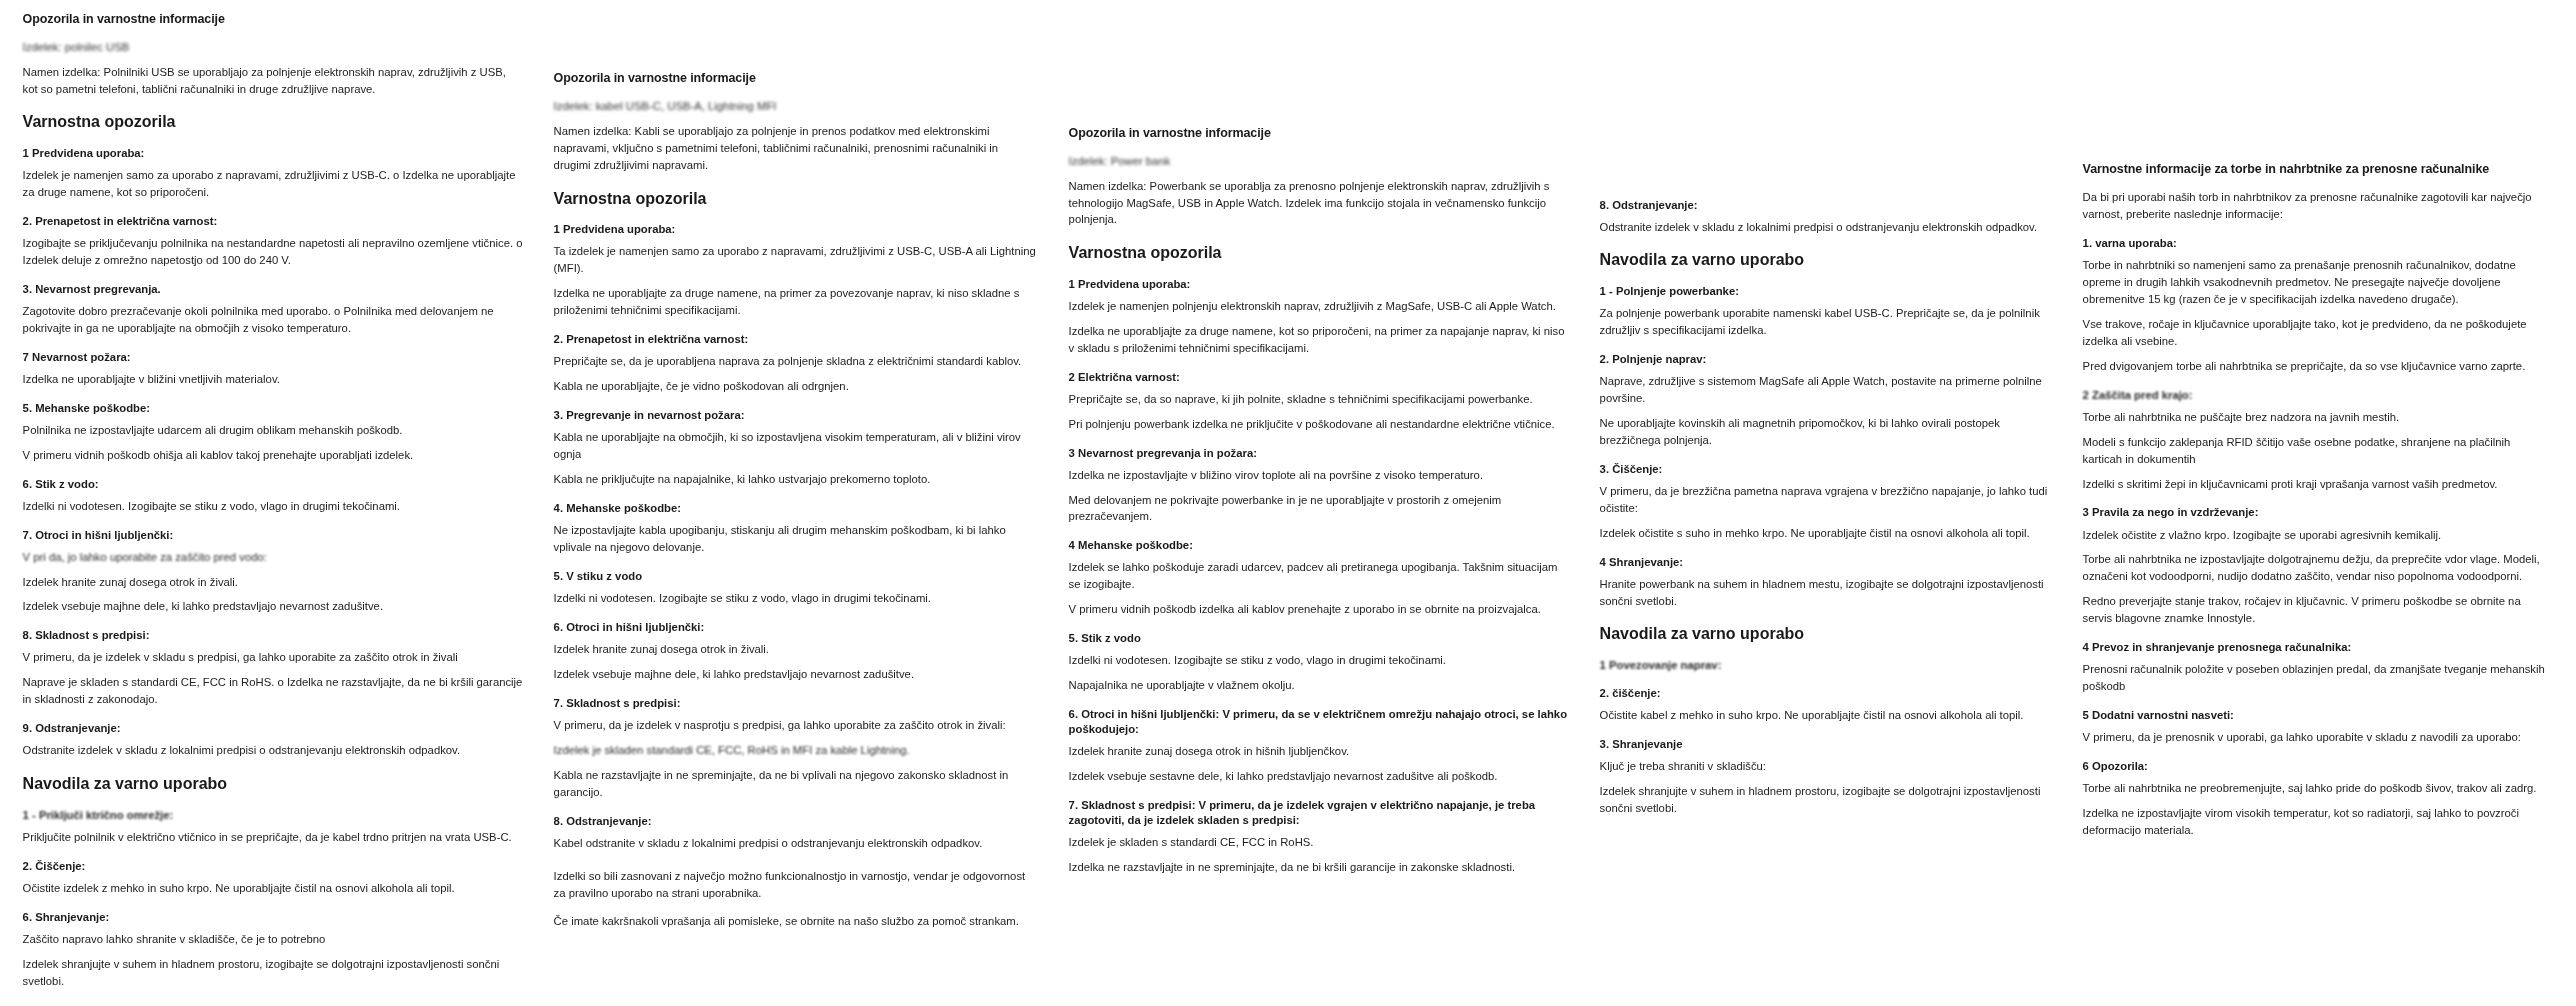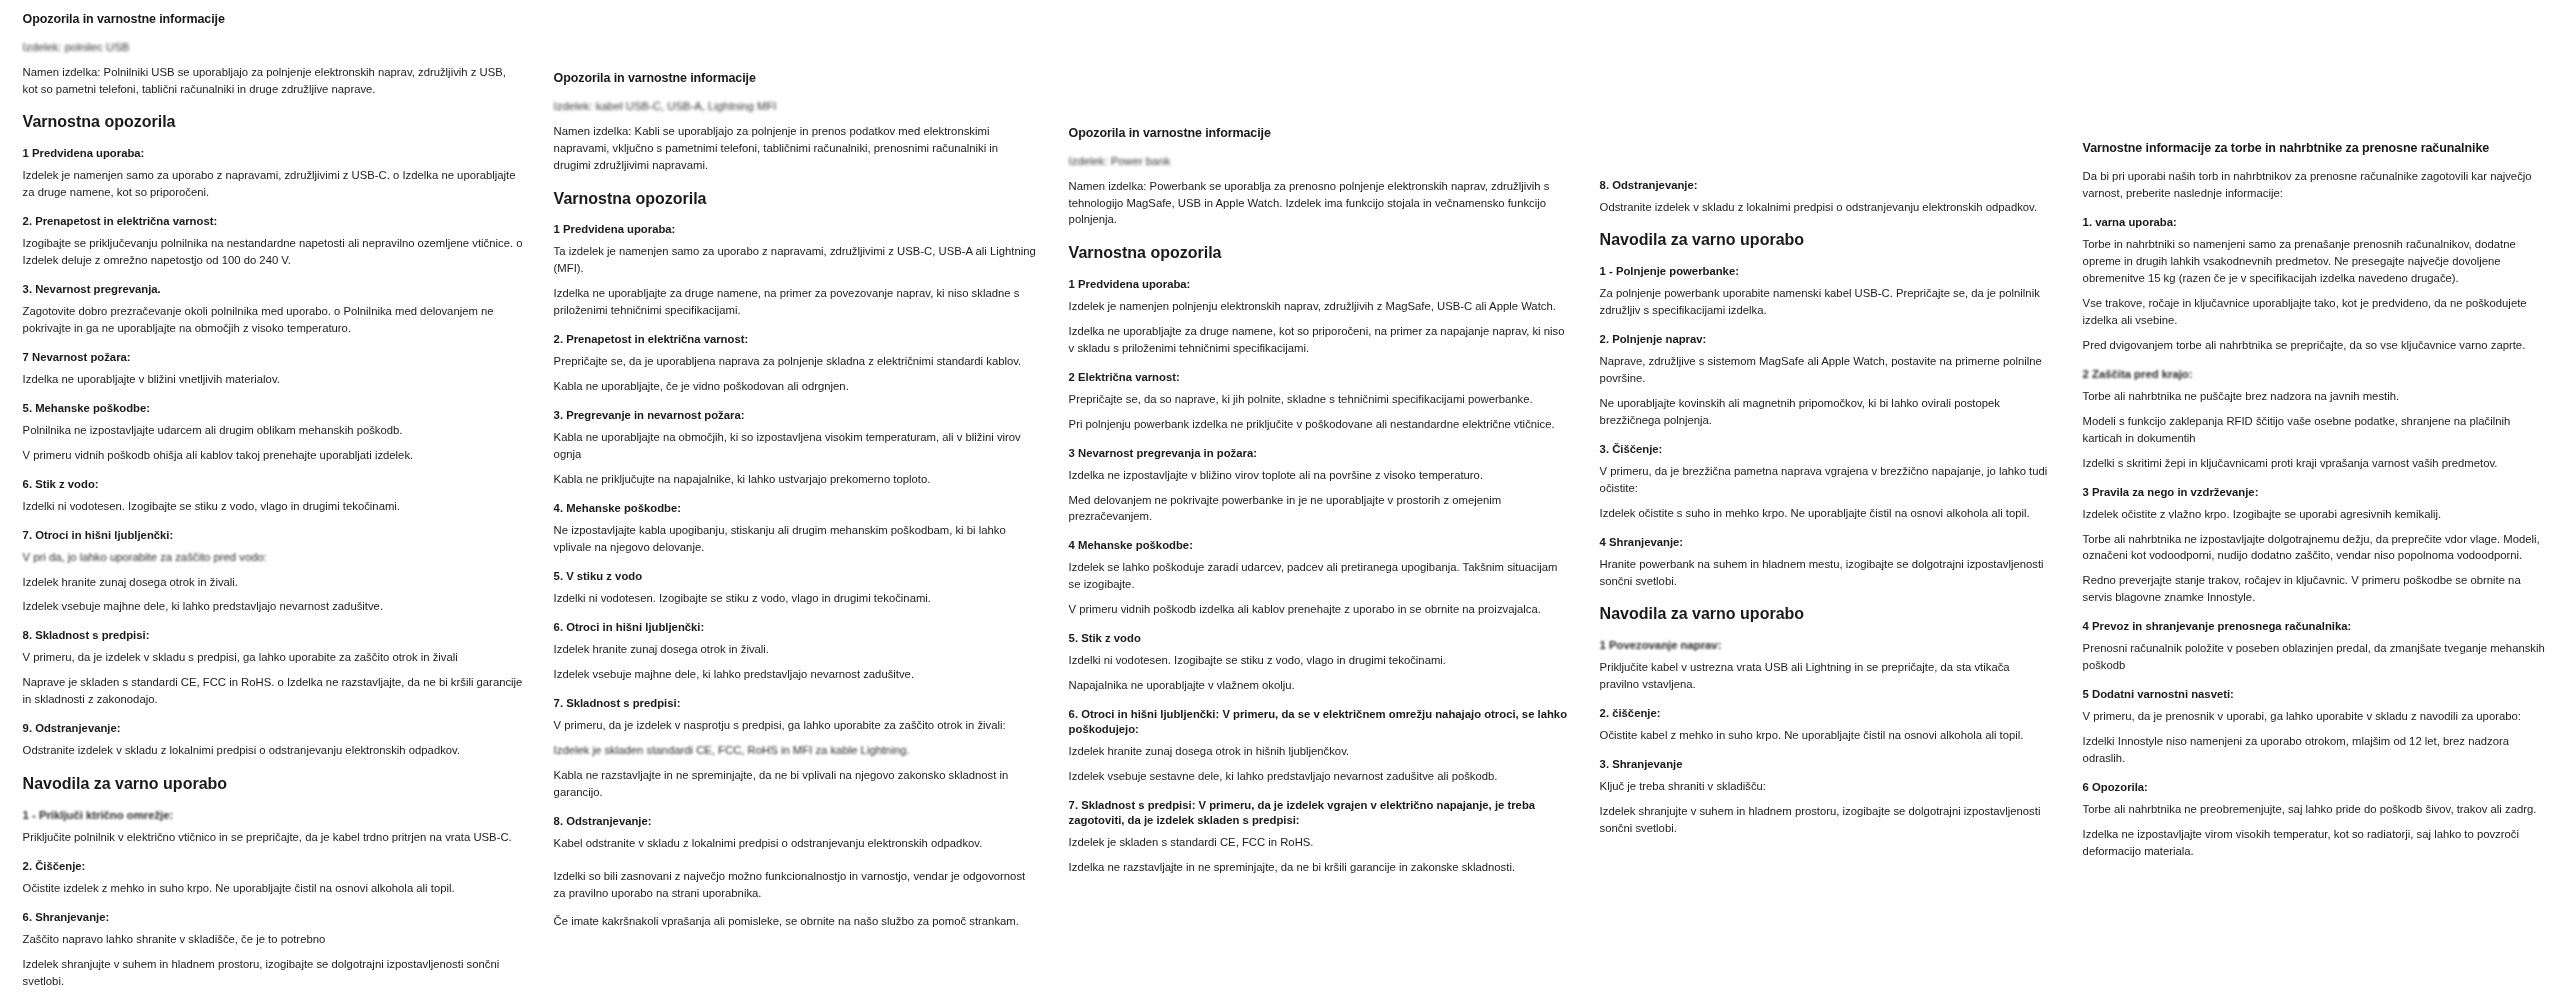--- a/index.html
+++ b/index.html
@@ -226,21 +226,20 @@
     <h4 class="item-title">3. Čiščenje:</h4>
     <p class="body tight">V primeru, da je brezžična pametna naprava vgrajena v brezžično napajanje, jo lahko tudi očistite:</p>
     <p class="body">Izdelek očistite s suho in mehko krpo. Ne uporabljajte čistil na osnovi alkohola ali topil.</p>
 
     <h4 class="item-title">4 Shranjevanje:</h4>
     <p class="body">Hranite powerbank na suhem in hladnem mestu, izogibajte se dolgotrajni izpostavljenosti sončni svetlobi.</p>
 
     <h3 class="sub-title">Navodila za varno uporabo</h3>
 
     <h4 class="item-title"><span class="blurred-soft">1 Povezovanje naprav:</span></h4>
-    <p class="body">Priključite kabel v ustrezna vrata USB ali Lightning in se prepričajte, da sta vtikača pravilno vstavljena.</p>
 
     <h4 class="item-title">2. čiščenje:</h4>
     <p class="body">Očistite kabel z mehko in suho krpo. Ne uporabljajte čistil na osnovi alkohola ali topil.</p>
 
     <h4 class="item-title">3. Shranjevanje</h4>
     <p class="body tight">Ključ je treba shraniti v skladišču:</p>
     <p class="body">Izdelek shranjujte v suhem in hladnem prostoru, izogibajte se dolgotrajni izpostavljenosti sončni svetlobi.</p>
   </div>
 
   <div class="column col-5">
@@ -260,21 +259,20 @@
     <h4 class="item-title">3 Pravila za nego in vzdrževanje:</h4>
     <p class="body tight">Izdelek očistite z vlažno krpo. Izogibajte se uporabi agresivnih kemikalij.</p>
     <p class="body tight">Torbe ali nahrbtnika ne izpostavljajte dolgotrajnemu dežju, da preprečite vdor vlage. Modeli, označeni kot vodoodporni, nudijo dodatno zaščito, vendar niso popolnoma vodoodporni.</p>
     <p class="body">Redno preverjajte stanje trakov, ročajev in ključavnic. V primeru poškodbe se obrnite na servis blagovne znamke Innostyle.</p>
 
     <h4 class="item-title">4 Prevoz in shranjevanje prenosnega računalnika:</h4>
     <p class="body tight">Prenosni računalnik položite v poseben oblazinjen predal, da zmanjšate tveganje mehanskih poškodb</p>
 
     <h4 class="item-title">5 Dodatni varnostni nasveti:</h4>
     <p class="body tight">V primeru, da je prenosnik v uporabi, ga lahko uporabite v skladu z navodili za uporabo:</p>
-    <p class="body tight">Izdelki Innostyle niso namenjeni za uporabo otrokom, mlajšim od 12 let, brez nadzora odraslih.</p>
 
     <h4 class="item-title">6 Opozorila:</h4>
     <p class="body tight">Torbe ali nahrbtnika ne preobremenjujte, saj lahko pride do poškodb šivov, trakov ali zadrg.</p>
     <p class="body">Izdelka ne izpostavljajte virom visokih temperatur, kot so radiatorji, saj lahko to povzroči deformacijo materiala.</p>
   </div>
 
 </div>
 
 
 </body></html>

